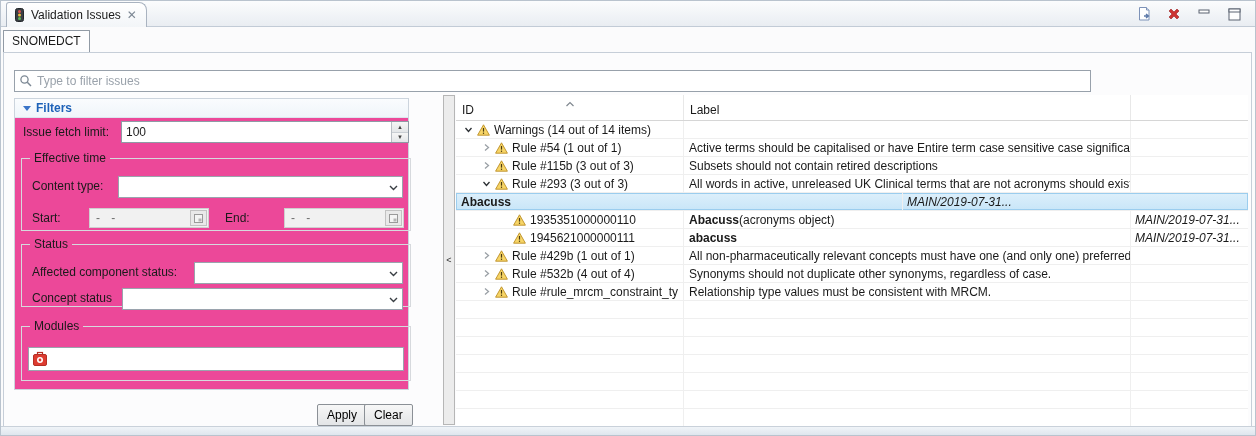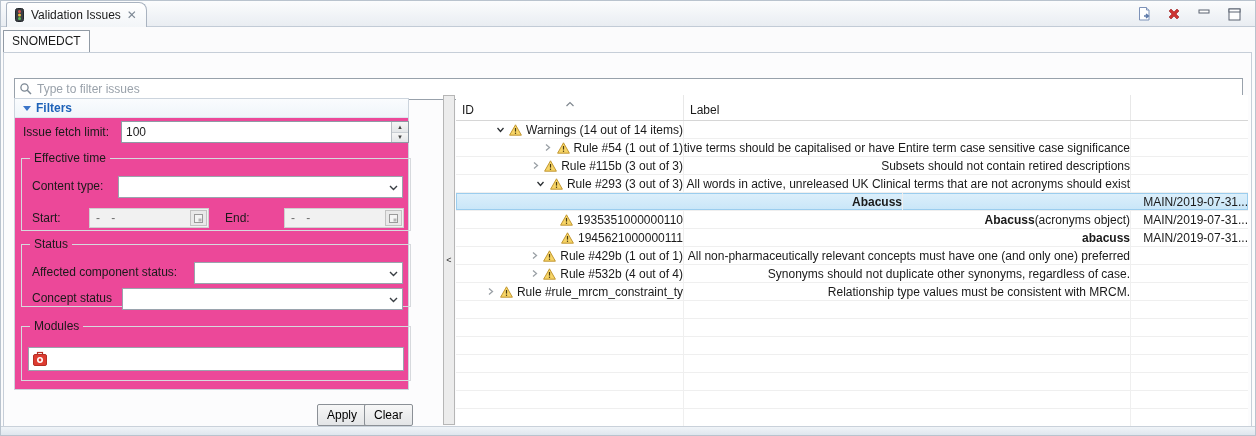--- a/index.html
+++ b/index.html
@@ -23,21 +23,21 @@
   .itab { padding:3px 8px 4px 8px; border:1px solid #919aa5; border-bottom:none; margin-right:-1px;
           background:linear-gradient(#fafbfc,#e9ecef); height:20px; }
   .itab.active { background:#fdfdfe; height:23px; position:relative; z-index:2;
                  border-radius:1px 1px 0 0; }
 
   
   #content { position:absolute; left:3px; top:52px; width:1249px; height:374px;
              background:#fcfcfd; border:1px solid #c6ced8; border-bottom:none; }
 
   
-  #search-row { position:absolute; left:10px; top:25px; width:1229px; height:22px; }
+  #search-row { position:absolute; left:10px; top:17px; width:1077px; height:22px; }
   #search-input { width:100%; height:100%; border:1px solid #98a1ab; background:#fff; padding:2px 4px 2px 22px;
                   font:12px "Liberation Sans",sans-serif; color:#222; outline:none; }
   #search-input::placeholder { color:#9aa2ab; }
   #search-icon { position:absolute; left:5px; top:4px; }
 
   
   #filter-panel { position:absolute; left:10px; top:45px; width:395px; height:292px;
                   border:1px solid #ccd4dd; background:#ec4899; }
   #filters-header { height:19px; border-bottom:1px solid #dde5ee; background:linear-gradient(#fafcfe,#f0f5fa);
                     display:flex; align-items:center; gap:5px; padding-left:8px; }
@@ -84,24 +84,24 @@
   #table { position:absolute; left:452px; top:42px; width:792px; height:332px; background:#fff; overflow:hidden; }
   #thead { display:flex; height:26px; border-bottom:1px solid #d6d6d6; background:#fff; position:relative; }
   .hcell { padding:8px 0 0 6px; white-space:nowrap; overflow:hidden; border-right:1px solid #e8e8e8; }
   .h-id { width:228px; position:relative; }
   .h-label { width:447px; }
   .h-branch { flex:1; }
   #sort-indicator { position:absolute; left:50%; top:1px; transform:translateX(-50%); }
 
   .trow { display:flex; height:18px; border-bottom:1px solid #efefef; background:#fff; align-items:center; }
   .trow.selected { background:linear-gradient(#ddeffb,#c8e6f8); box-shadow: inset 0 0 0 1px #9bcdee; }
-  .tcell { height:100%; display:flex; align-items:center; overflow:hidden; white-space:nowrap;justify-content:flex-end; }
+  .tcell { height:100%; display:flex; align-items:center; overflow:hidden; white-space:nowrap; }
   .c-id { width:228px; border-right:1px solid #efefef; }
   .c-label { width:447px; border-right:1px solid #efefef; padding-left:5px; }
-  .c-branch { flex:1; padding-left:4px; }
+  .c-branch { flex:1; padding-left:4px;font-style:italic; }
   .expander { width:16px; display:flex; justify-content:center; align-items:center; flex:none; }
   .warnicon { width:15px; display:flex; justify-content:center; align-items:center; flex:none; }
   .idtext { padding-left:3px; }
   .c-label b { font-weight:bold; }
 
   
   #bottom-strip { position:absolute; left:1px; right:1px; bottom:1px; height:9px;
                   background:linear-gradient(#f0f4f8,#dfe6ee); border-top:1px solid #c9d1da; }
 </style>
 </head>

